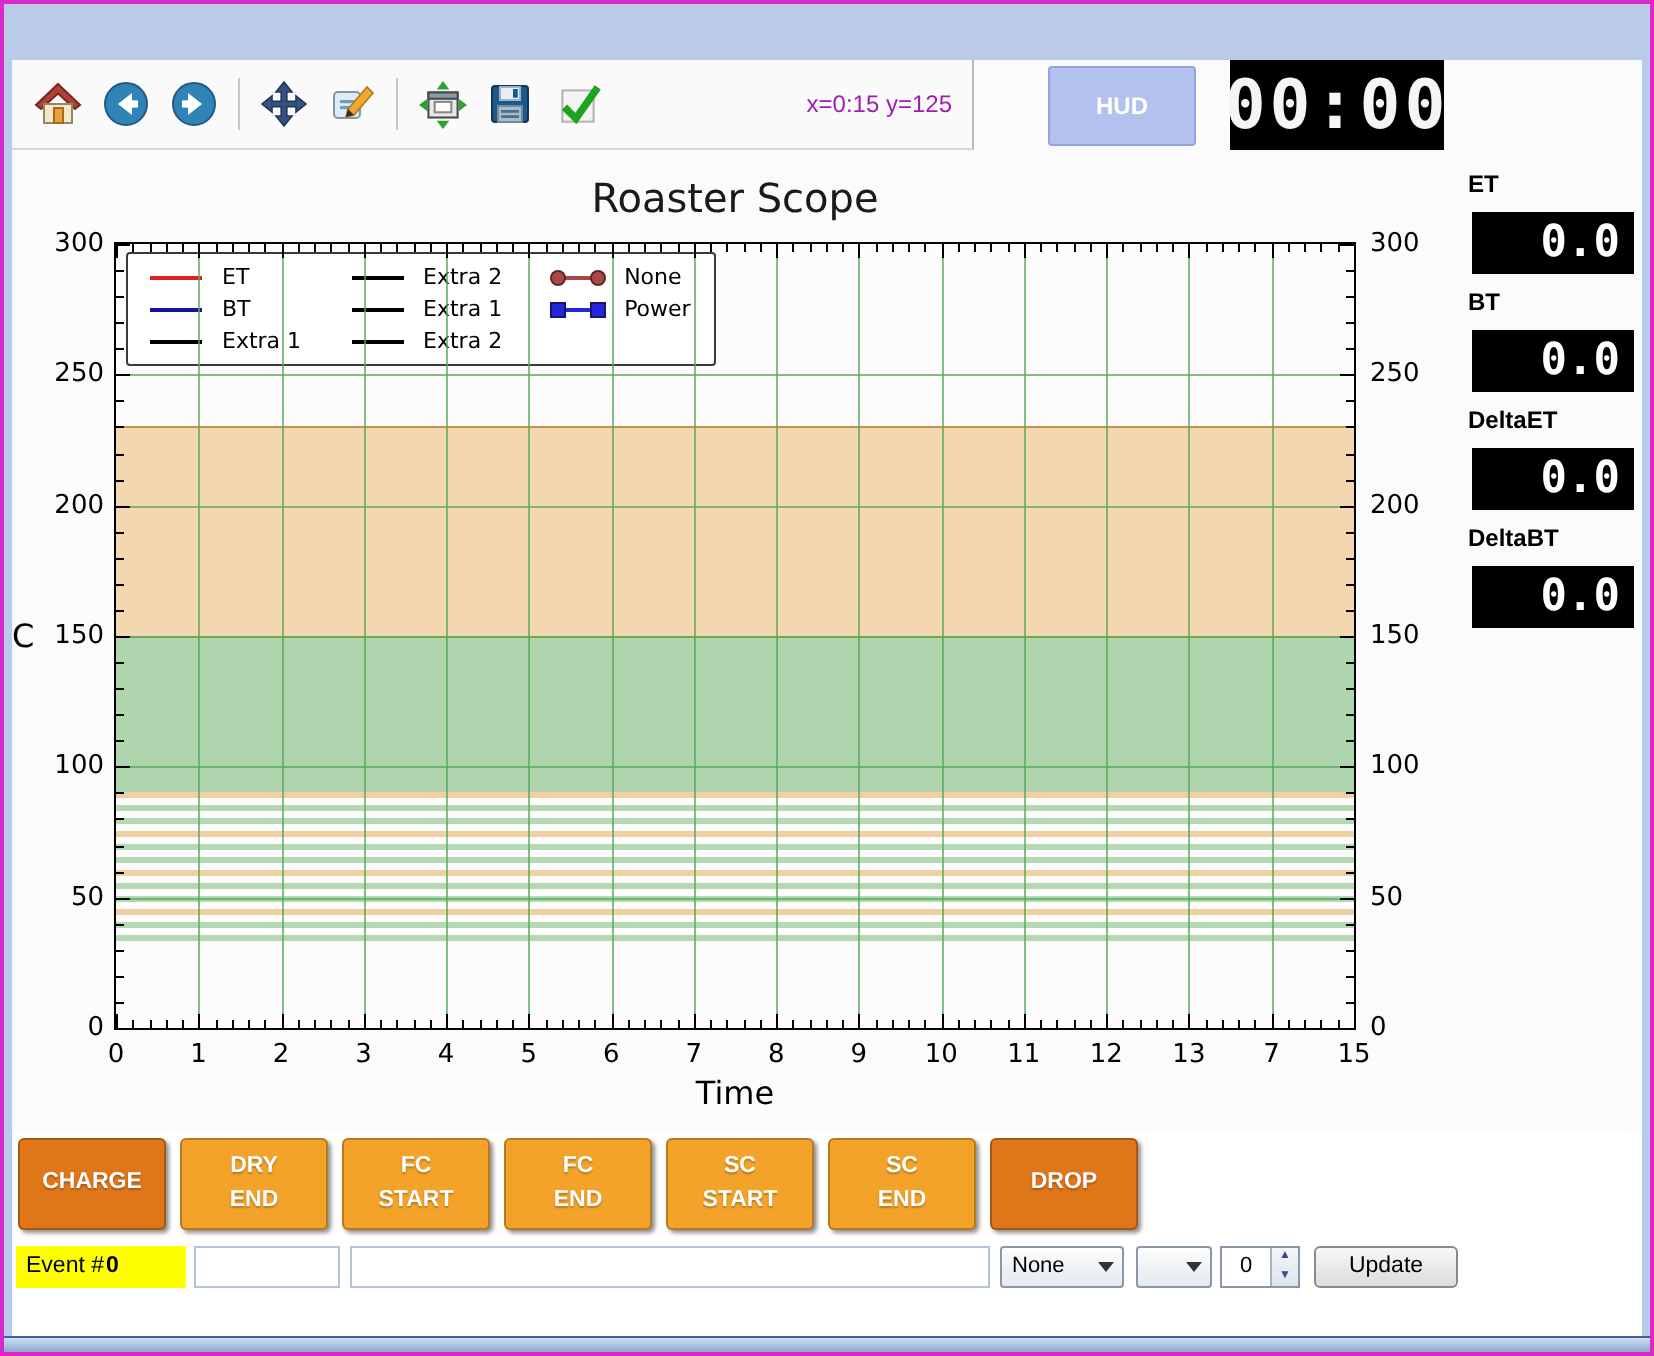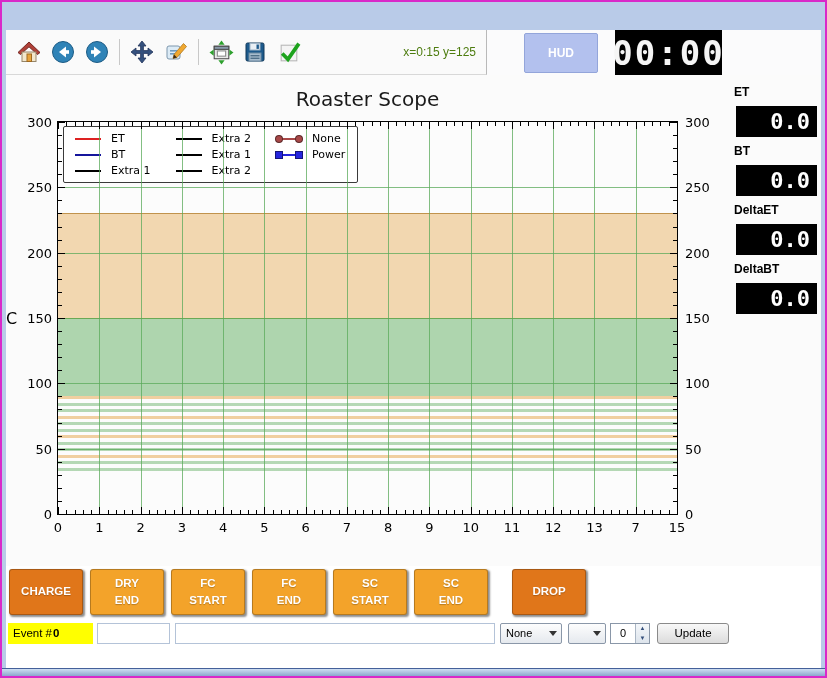--- a/index.html
+++ b/index.html
@@ -24,21 +24,21 @@
 
   
   .menubar { height:22px; background:linear-gradient(#eef3fb,#dbe4f4); border-bottom:1px solid #c2cfe6; display:flex; align-items:center; padding-left:8px; }
   .menu-item { font-size:12px; color:#000; padding:2px 11px; }
 
   
   .toolrow { height:45px; display:flex; align-items:center; background:#fbfbfc; }
   .mpl-toolbar { display:flex; align-items:center; height:45px; width:481px; border-right:1px solid #b9b9b9; border-bottom:1px solid #d8d8d8; background:#fafafa; padding-left:6px; }
   .tb-icon { width:26px; height:26px; margin:0 4px; display:flex; align-items:center; justify-content:center; }
   .tb-sep { width:1px; height:26px; background:#c8c8c8; margin:0 5px; }
-  .coords { flex:1; text-align:right; padding-right:10px; font-size:12px; color:#4d7c0f; }
+  .coords { flex:1; text-align:right; padding-right:10px; font-size:12px; color:#a21caf; }
   .hud-btn { margin-left:37px; width:74px; height:40px; background:#b3c1ee; border:1px solid #93a5da; border-radius:2px; color:#fff; font-weight:bold; font-size:12px; display:flex; align-items:center; justify-content:center; }
   .reset-btn { margin-left:16px; width:83px; height:40px; background:linear-gradient(#ffffff,#efefef); border:1px solid #9a9a9a; border-radius:4px; color:#7c0e7c; font-weight:bold; font-size:12px; display:flex; align-items:center; justify-content:center; }
   .clock { margin-left:17px; width:107px; height:47px; background:#000; color:#f5f5f5; font-family:"DejaVu Sans Mono", monospace; font-weight:bold; font-size:34px; display:flex; align-items:center; justify-content:center; letter-spacing:2px; }
 
   
   .main { display:flex; height:491px; background:#fbfbfb; }
   .chart-canvas { position:relative; width:697px; height:491px; background:#fbfbfb; }
   .chart-title { position:absolute; left:51px; width:621px; top:12px; text-align:center; font-family:"DejaVu Sans", sans-serif; font-size:20px; color:#1a1a1a; }
   .plot { position:absolute; left:51px; top:46px; width:621px; height:394px; background:#fcfcfc; border:1px solid #000; }
   .band { position:absolute; left:0; right:0; }
@@ -497,20 +497,21 @@
             <div class="ylab-r" style="top: 261.333px; left: 627px;">100</div>
             <div class="ylab-l" style="top: 196px;">150</div>
             <div class="ylab-r" style="top: 196px; left: 627px;">150</div>
             <div class="ylab-l" style="top: 130.667px;">200</div>
             <div class="ylab-r" style="top: 130.667px; left: 627px;">200</div>
             <div class="ylab-l" style="top: 65.3333px;">250</div>
             <div class="ylab-r" style="top: 65.3333px; left: 627px;">250</div>
             <div class="ylab-l" style="top: 0px;">300</div>
             <div class="ylab-r" style="top: 0px; left: 627px;">300</div>
           </div>
+        <div class="axis-x-label">Time</div>
       </div>
       <div class="readouts" id="readouts">
           <div class="ro-label">ET</div>
           <div class="lcd">0.0</div>
           <div class="ro-label">BT</div>
           <div class="lcd">0.0</div>
           <div class="ro-label">DeltaET</div>
           <div class="lcd">0.0</div>
           <div class="ro-label">DeltaBT</div>
           <div class="lcd">0.0</div>
@@ -522,21 +523,21 @@
         <div class="ebtn" style="background: rgb(243, 163, 42); color: rgb(255, 255, 255);">DRY
 END</div>
         <div class="ebtn" style="background: rgb(243, 163, 42); color: rgb(255, 255, 255);">FC
 START</div>
         <div class="ebtn" style="background: rgb(243, 163, 42); color: rgb(255, 255, 255);">FC
 END</div>
         <div class="ebtn" style="background: rgb(243, 163, 42); color: rgb(255, 255, 255);">SC
 START</div>
         <div class="ebtn" style="background: rgb(243, 163, 42); color: rgb(255, 255, 255);">SC
 END</div>
-        <div class="ebtn" style="background: rgb(224, 118, 26); color: rgb(255, 255, 255); margin-left: 17px;">DROP</div>
+        <div class="ebtn" style="background: rgb(224, 118, 26); color: rgb(255, 255, 255);">DROP</div>
       </div>
 
     <div class="eventrow">
       <div class="event-num-label">
         <span>Event #</span>
           <b>0</b>
       </div>
       <input class="txt small" value="" style="">
       <input class="txt big" value="" style="">
       <div class="combo type">

